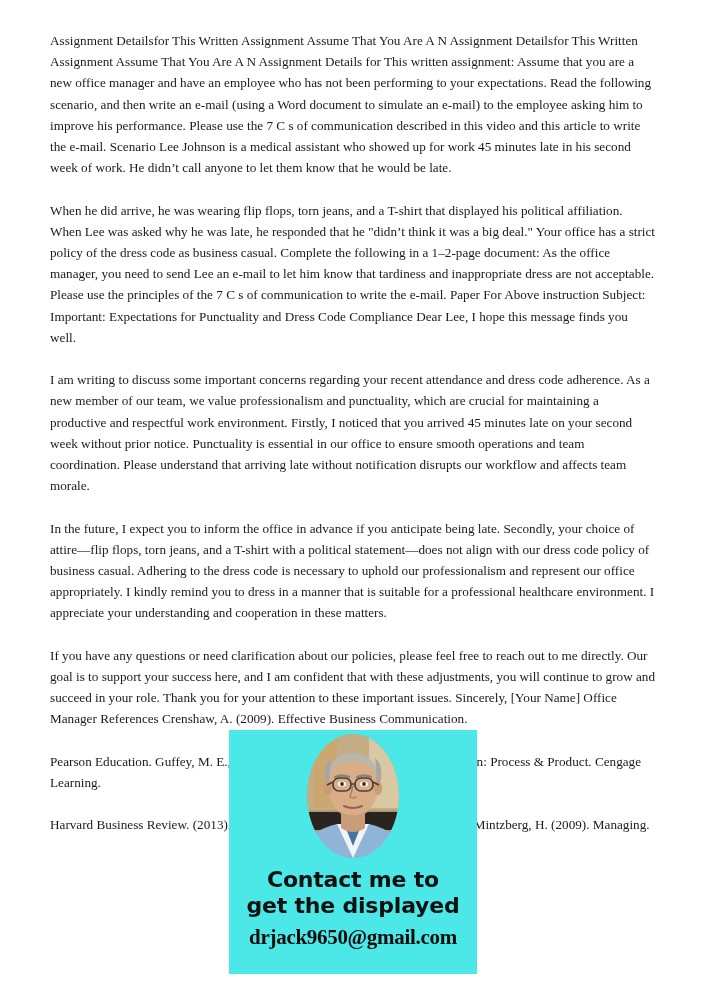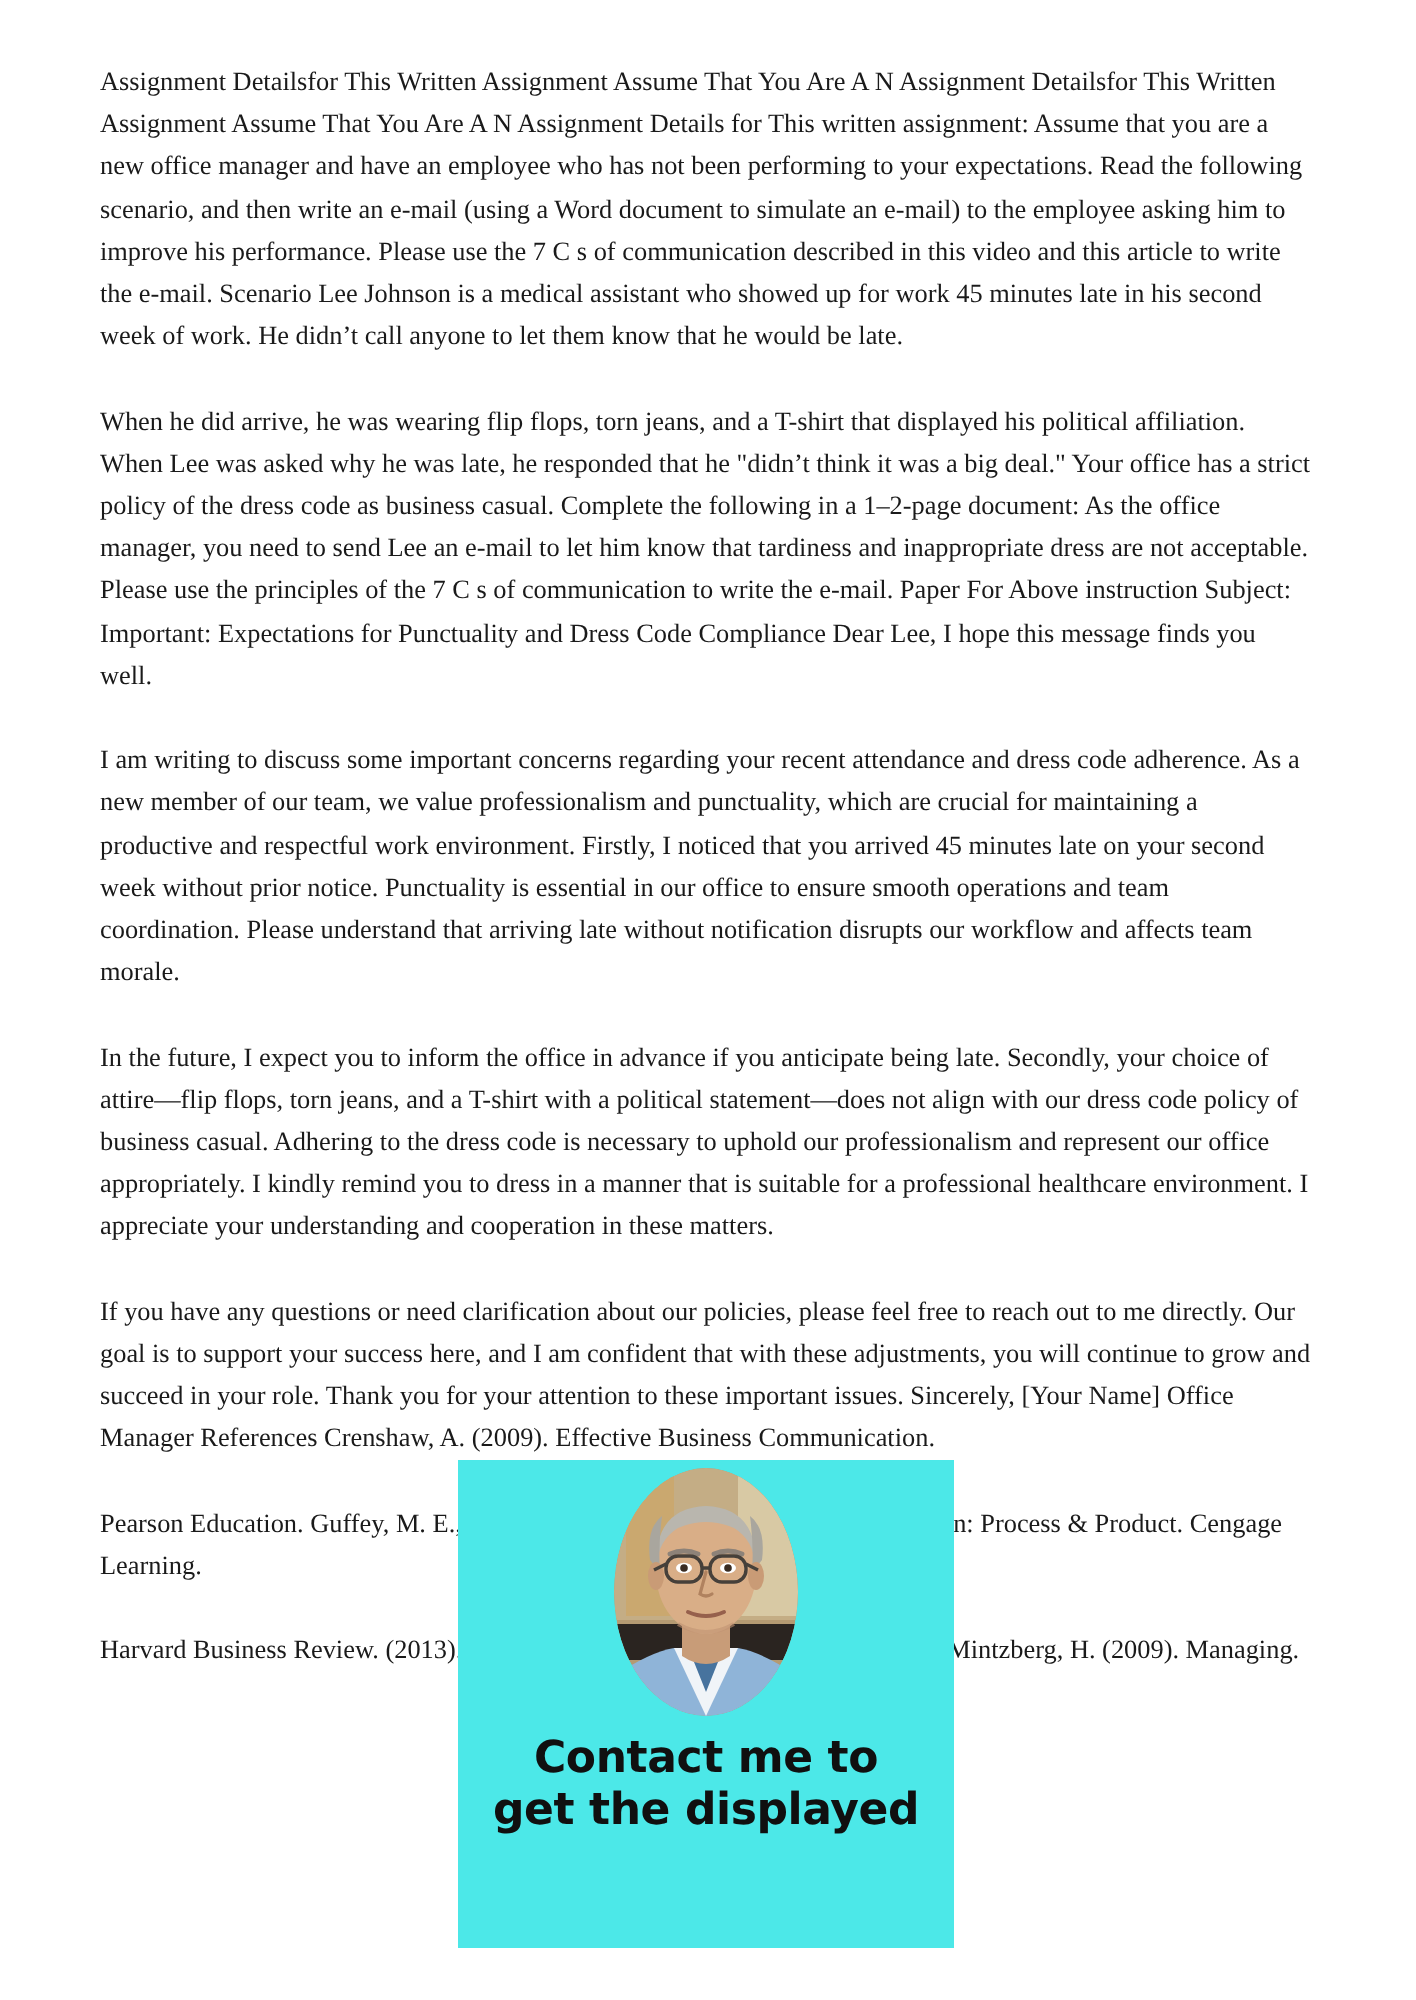--- a/index.html
+++ b/index.html
@@ -152,16 +152,17 @@
           <path d="M32 78 Q46 86 60 78" stroke="#c09273" stroke-width="2" fill="none" opacity="0.6"></path>
         </g>
       </svg>
     </div>
 
     <div id="overlay-headline">
       <div>Contact me to</div>
       <div>get the displayed</div>
     </div>
 
+    <div id="overlay-email">drjack9650@gmail.com</div>
 
   </div>
 
 </div>
 
 </body></html>

